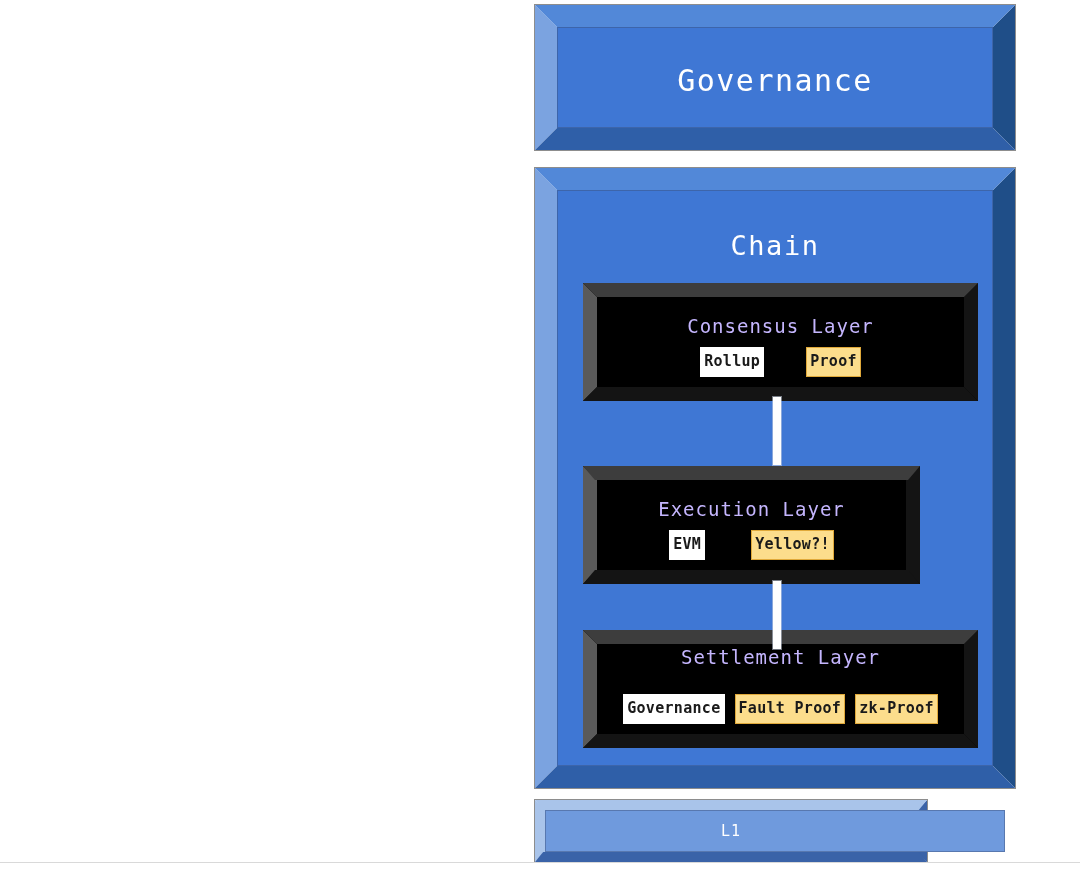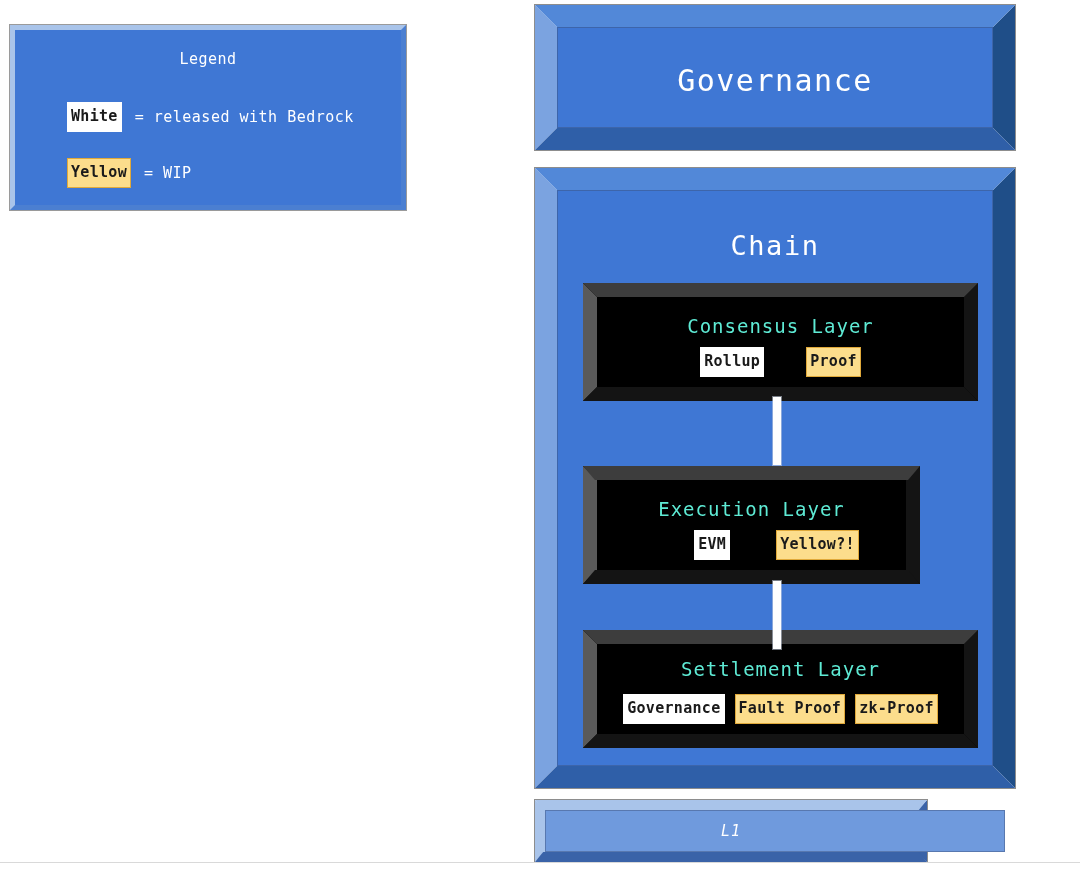--- a/index.html
+++ b/index.html
@@ -127,21 +127,21 @@
   .layer-box .dface-right,
   .layer-box .dface-top,
   .layer-box .dface-bottom {
     position: absolute;
   }
   .layer-title {
     position: absolute;
     left: 0;
     width: 100%;
     text-align: center;
-    color: #5eead4;
+    color: #c4b5fd;
     font-size: 19px;
     letter-spacing: 1px;
     z-index: 3;
   }
   .layer-chips {
     position: absolute;
     width: 100%;
     left: 0;
     display: flex;
     justify-content: center;
@@ -178,33 +178,20 @@
     text-align: center;
     color: #ffffff;
     letter-spacing: 1.5px;
   }
 </style>
 </head>
 <body>
 
 <div class="canvas">
 
-  <div class="legend-panel">
-    <div class="legend-title">Legend</div>
-
-    <div class="legend-row row-0">
-      <span class="badge white">White</span>
-      <span class="legend-text">= released with Bedrock</span>
-    </div>
-
-    <div class="legend-row row-1">
-      <span class="badge yellow">Yellow</span>
-      <span class="legend-text">= WIP</span>
-    </div>
-  </div>
 
   <div class="bevel-box" id="governance-box" style="left:535px; top:5px; width:480px; height:145px;">
     <div class="face-left" style="width: 22px; background: rgb(123, 163, 224); clip-path: polygon(0px 0px, 100% 15.1724%, 100% 84.8276%, 0px 100%);"></div>
     <div class="face-right" style="width: 22px; background: rgb(31, 78, 136); clip-path: polygon(100% 0px, 100% 100%, 0px 84.8276%, 0px 15.1724%);"></div>
     <div class="face-top" style="height: 22px; background: rgb(82, 136, 216); clip-path: polygon(0px 0px, 100% 0px, 95.4167% 100%, 4.58333% 100%);"></div>
     <div class="face-bottom" style="height: 22px; background: rgb(47, 95, 168); clip-path: polygon(4.58333% 0px, 95.4167% 0px, 100% 100%, 0px 100%);"></div>
     <div class="face-inner" style="left: 22px; top: 22px; width: 436px; height: 101px; background: rgb(63, 119, 212); box-shadow: rgba(60, 80, 120, 0.45) 0px 0px 0px 1px inset;"></div>
     <div class="box-title" id="governance-title" style="top:58px; font-size:30px;">Governance</div>
   </div>
 
@@ -230,41 +217,41 @@
         <span class="badge yellow">Proof</span>
       </div>
     </div>
 
     <div class="layer-box" id="layer-1" style="left:48px; top:298px; width:337px; height:118px;">
       <div class="dface-left" style="width: 14px; height: 100%; left: 0px; top: 0px; background: rgb(90, 90, 90); clip-path: polygon(0px 0px, 100% 11.8644%, 100% 88.1356%, 0px 100%);"></div>
       <div class="dface-right" style="width: 14px; height: 100%; right: 0px; top: 0px; background: rgb(20, 20, 20); clip-path: polygon(100% 0px, 100% 100%, 0px 88.1356%, 0px 11.8644%);"></div>
       <div class="dface-top" style="width: 100%; height: 14px; left: 0px; top: 0px; background: rgb(61, 61, 61); clip-path: polygon(0px 0px, 100% 0px, 96.4557% 100%, 3.5443% 100%);"></div>
       <div class="dface-bottom" style="width: 100%; height: 14px; left: 0px; bottom: 0px; background: rgb(20, 20, 20); clip-path: polygon(3.5443% 0px, 96.4557% 0px, 100% 100%, 0px 100%);"></div>
       <div class="layer-title" style="top:32px;">Execution Layer</div>
-      <div class="layer-chips" style="top:64px; gap:46px;margin-left:25px;">
+      <div class="layer-chips" style="top:64px; gap:46px;">
         <span class="badge white">EVM</span>
         <span class="badge yellow">Yellow?!</span>
       </div>
     </div>
 
     <div class="layer-box" id="layer-2" style="left:48px; top:462px; width:395px; height:118px;">
       <div class="dface-left" style="width: 14px; height: 100%; left: 0px; top: 0px; background: rgb(90, 90, 90); clip-path: polygon(0px 0px, 100% 11.8644%, 100% 88.1356%, 0px 100%);"></div>
       <div class="dface-right" style="width: 14px; height: 100%; right: 0px; top: 0px; background: rgb(20, 20, 20); clip-path: polygon(100% 0px, 100% 100%, 0px 88.1356%, 0px 11.8644%);"></div>
       <div class="dface-top" style="width: 100%; height: 14px; left: 0px; top: 0px; background: rgb(61, 61, 61); clip-path: polygon(0px 0px, 100% 0px, 96.4557% 100%, 3.5443% 100%);"></div>
       <div class="dface-bottom" style="width: 100%; height: 14px; left: 0px; bottom: 0px; background: rgb(20, 20, 20); clip-path: polygon(3.5443% 0px, 96.4557% 0px, 100% 100%, 0px 100%);"></div>
-      <div class="layer-title" style="top:28px;">Settlement Layer</div>
+      <div class="layer-title" style="top:16px;">Settlement Layer</div>
       <div class="layer-chips" style="top:64px; gap:10px;">
         <span class="badge white">Governance</span>
         <span class="badge yellow">Fault Proof</span>
         <span class="badge yellow">zk-Proof</span>
       </div>
     </div>
   </div>
 
-  <div class="bevel-box" id="l1-box" style="left:535px; top:800px; width:392px; height:62px;font-style:italic;">
+  <div class="bevel-box" id="l1-box" style="left:535px; top:800px; width:392px; height:62px;">
     <div class="face-left" style="width: 10px; background: rgb(169, 196, 234); clip-path: polygon(0px 0px, 100% 16.129%, 100% 83.871%, 0px 100%);"></div>
     <div class="face-right" style="width: 10px; background: rgb(58, 99, 168); clip-path: polygon(100% 0px, 100% 100%, 0px 83.871%, 0px 16.129%);"></div>
     <div class="face-top" style="height: 10px; background: rgb(169, 196, 234); clip-path: polygon(0px 0px, 100% 0px, 97.9167% 100%, 2.08333% 100%);"></div>
     <div class="face-bottom" style="height: 10px; background: rgb(58, 99, 168); clip-path: polygon(2.08333% 0px, 97.9167% 0px, 100% 100%, 0px 100%);"></div>
     <div class="face-inner" style="left: 10px; top: 10px; width: 460px; height: 42px; background: rgb(111, 154, 221); box-shadow: rgba(60, 80, 120, 0.45) 0px 0px 0px 1px inset;"></div>
     <div class="l1-label">L1</div>
   </div>
 
   <div class="baseline-rule"></div>
 </div>

